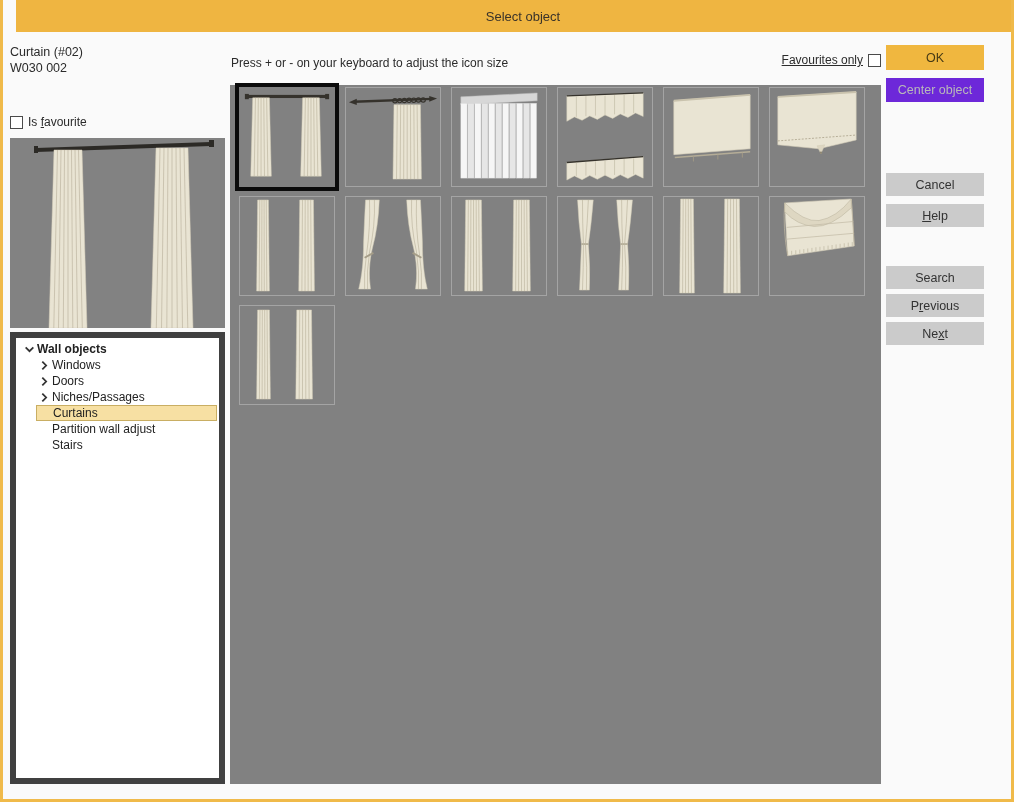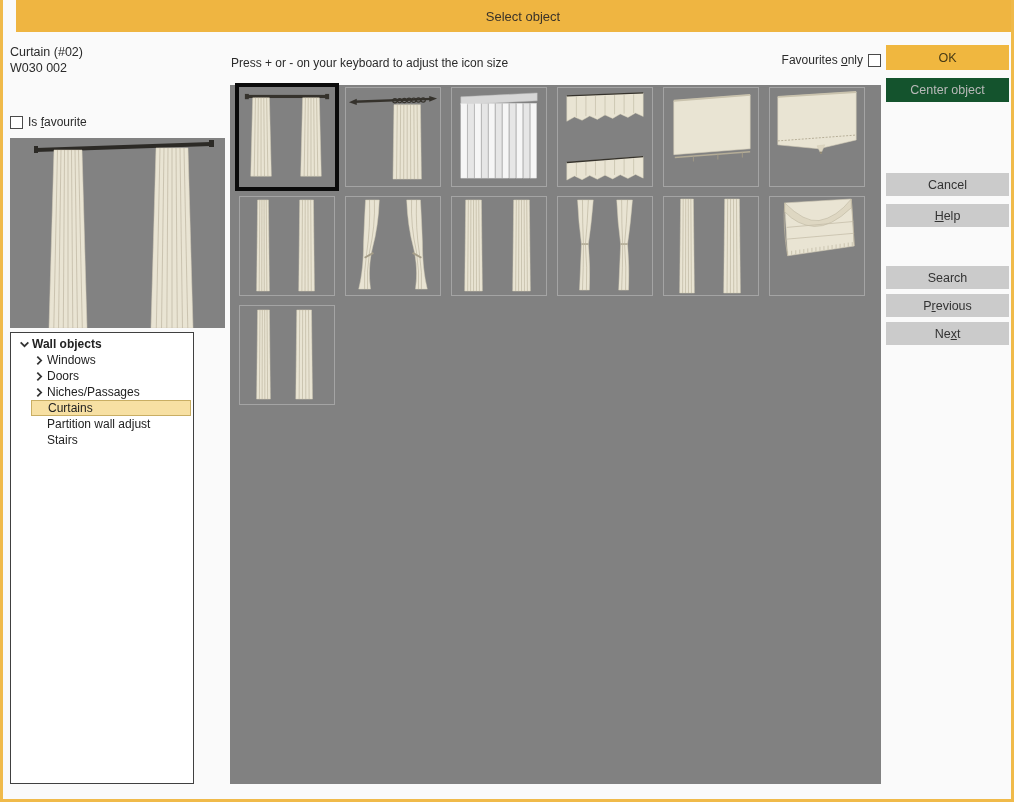--- a/index.html
+++ b/index.html
@@ -15,43 +15,43 @@
             display:flex;align-items:center;justify-content:center;z-index:10;}
   .titlebar .title{font-size:13px;color:#3a332a;}
   .winbtn{position:absolute;top:2px;width:26px;height:26px;display:flex;align-items:center;justify-content:center;cursor:pointer;}
   .winbtn.max{left:943px;}
   .winbtn.close{left:979px;}
   
   .obj-name{position:absolute;left:10px;top:45px;font-size:12.5px;color:#2b2b2b;}
   .obj-code{position:absolute;left:10px;top:61px;font-size:12.5px;color:#2b2b2b;}
   .check-row{position:absolute;display:flex;align-items:center;gap:5px;font-size:12px;color:#2b2b2b;}
   .check-row.is-fav{left:10px;top:115px;}
-  .check-row.fav-only{top:53px;right:133px;flex-direction:row;}
+  .check-row.fav-only{top:53px;right:133px;flex-direction:row;text-decoration:underline;}
   .checkbox{width:13px;height:13px;background:#fff;border:1px solid #4a4a4a;flex:0 0 auto;}
   .preview{position:absolute;left:10px;top:138px;width:215px;height:190px;background:#828282;overflow:hidden;}
-  .tree{position:absolute;left:10px;top:332px;width:184px;height:452px;background:#fff;
-        border:1px solid #404040;padding-top:3px;overflow:hidden;}
+  .tree{position:absolute;left:10px;top:332px;width:215px;height:452px;background:#fff;
+        border:6px solid #404040;padding-top:3px;overflow:hidden;}
   .tree-row{display:flex;align-items:center;height:16px;font-size:12px;color:#222;cursor:default;}
   .tree-row .hl{display:flex;align-items:center;flex:1;height:16px;margin-right:2px;}
   .tree-row.selected .hl{background:#f7e0a3;border:1px solid #c9ae63;}
   .tree-row.bold{font-weight:bold;}
   .expander{width:16px;height:12px;display:flex;align-items:center;justify-content:center;flex:0 0 auto;}
   
   .hint{position:absolute;left:231px;top:56px;font-size:12px;color:#2b2b2b;}
   .grid{position:absolute;left:230px;top:85px;width:651px;height:699px;background:#818181;
         display:flex;flex-wrap:wrap;align-content:flex-start;gap:9px 10px;padding:2px 0 0 9px;}
   .cell{width:96px;height:100px;border:1px solid rgba(255,255,255,0.28);cursor:pointer;position:relative;}
   .cell.selected{border-color:transparent;outline:4px solid #0b0b0b;outline-offset:0px;}
   .cell svg{width:100%;height:100%;display:block;}
   
-  .btn{position:absolute;left:886px;width:123px;height:23px;background:#cbcbcb;color:#333;
+  .btn{position:absolute;left:886px;width:98px;height:23px;background:#cbcbcb;color:#333;
        font-size:12.5px;display:flex;align-items:center;justify-content:center;cursor:pointer;
        font-family:"Liberation Sans",sans-serif;border:none;}
   .btn.primary{background:#f0b73f;color:#473a15;}
-  .btn.disabled{background:#14532d;color:#b9b9b9;cursor:default;}
+  .btn.disabled{background:#6d28d9;color:#b9b9b9;cursor:default;}
   .btn-ok{top:45px;height:25px;}
   .btn-center-object{top:78px;height:24px;}
   .btn-cancel{top:173px;}
   .btn-help{top:204px;}
   .btn-search{top:266px;}
   .btn-previous{top:294px;}
   .btn-next{top:322px;}
   u{text-decoration:underline;}
 </style>
 </head>

